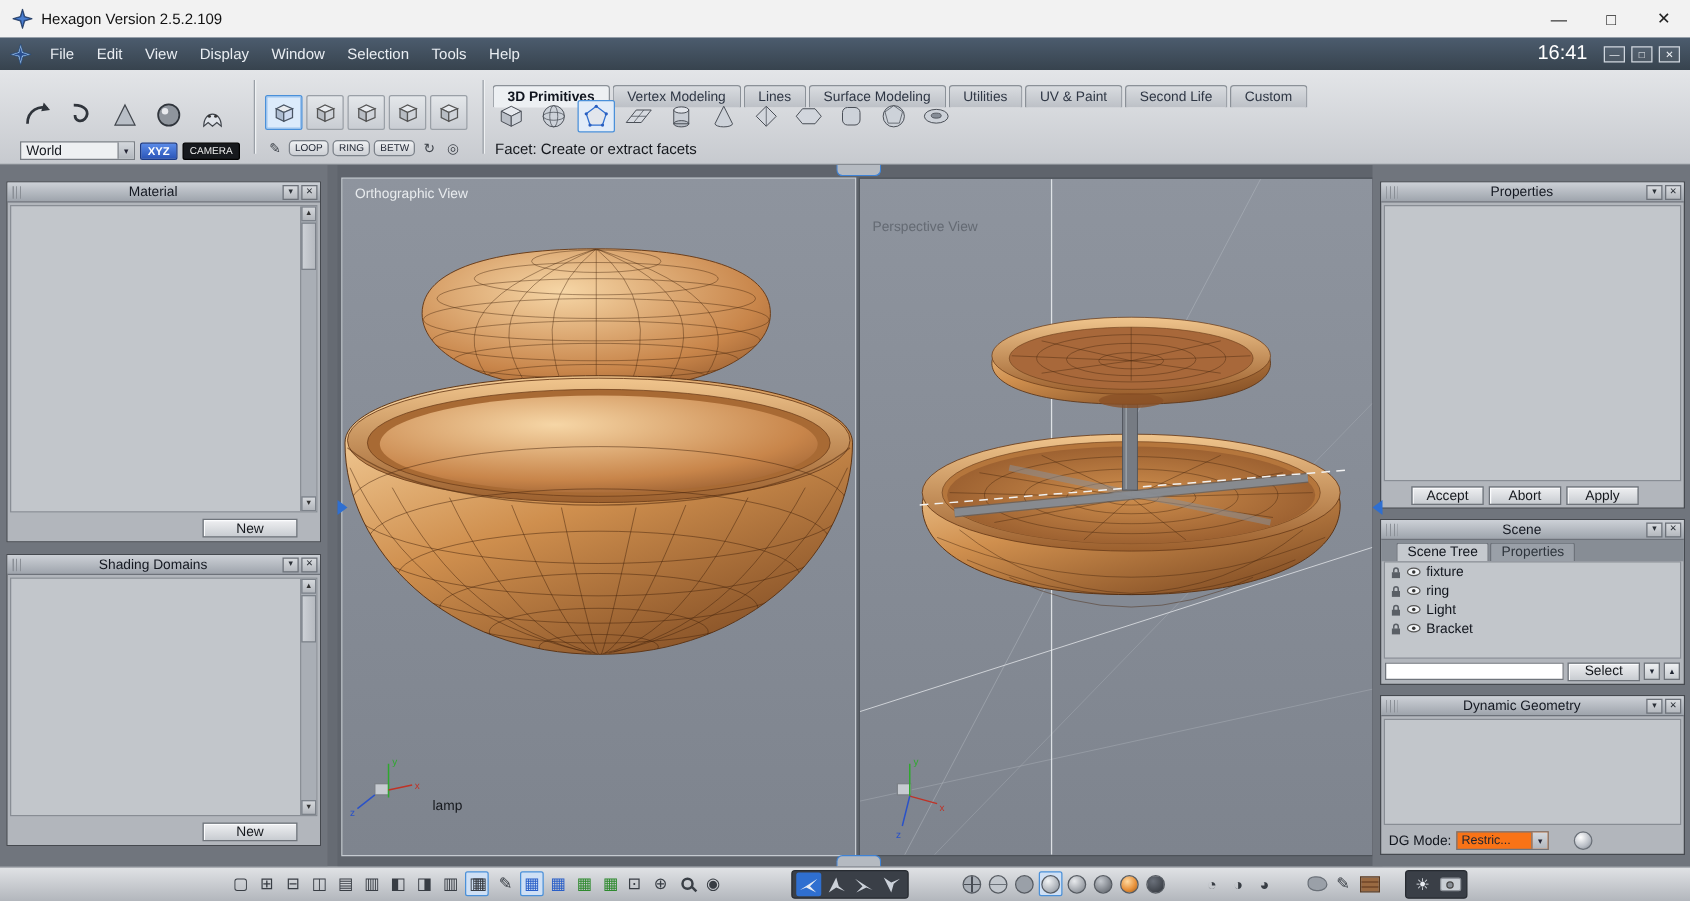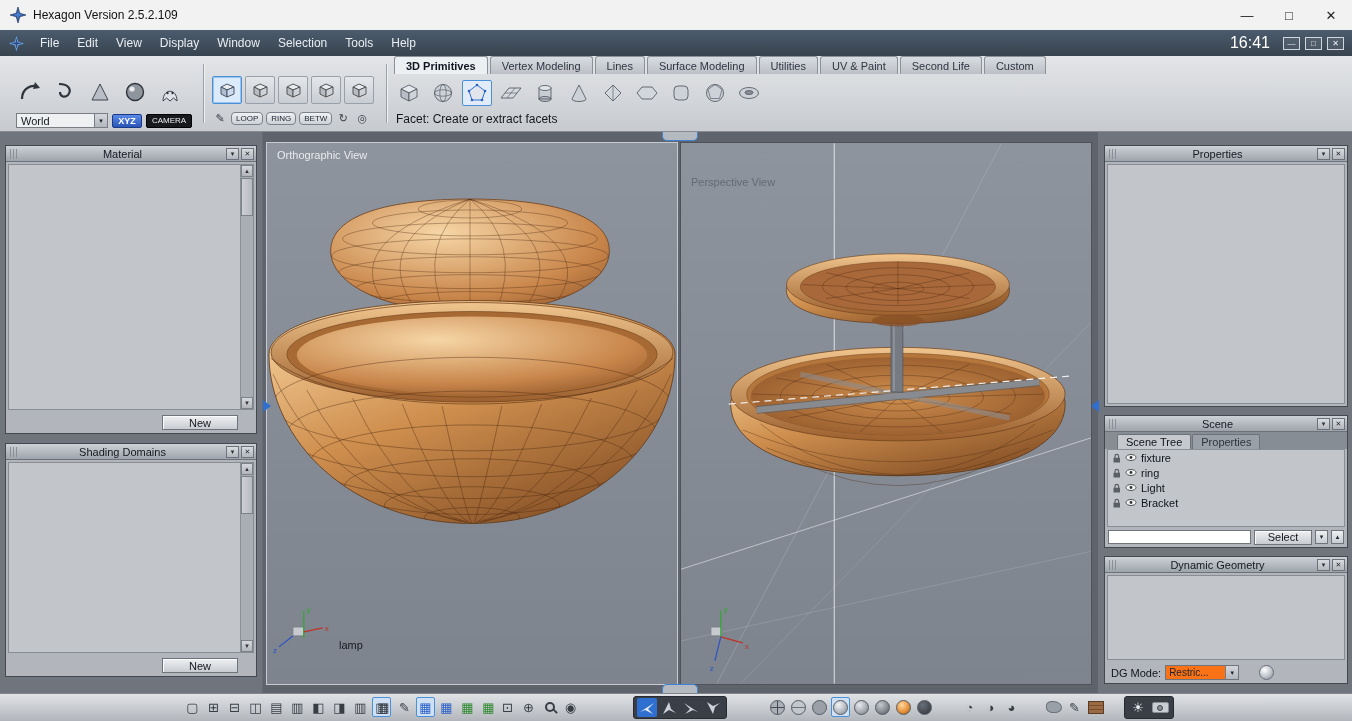--- a/index.html
+++ b/index.html
@@ -28,21 +28,21 @@
 .xyz-btn {width:30px;height:14px;background:linear-gradient(#5a8ae8,#2a55b8);color:#fff;font-size:9px;font-weight:bold;display:flex;align-items:center;justify-content:center;border:1px solid #1a3a88;border-radius:2px;}
 .camera-btn {width:46px;height:14px;background:#17191d;color:#eee;font-size:8px;display:flex;align-items:center;justify-content:center;border:1px solid #000;border-radius:2px;}
 .tool-div {position:absolute;left:203px;top:8px;bottom:8px;width:2px;border-left:1px solid #9aa0a7;border-right:1px solid #eff1f3;}
 .tool-div2 {position:absolute;left:386px;top:8px;bottom:8px;width:2px;border-left:1px solid #9aa0a7;border-right:1px solid #eff1f3;}
 .sel-group {position:absolute;left:212px;top:20px;display:flex;gap:3px;}
 .sel-cube {width:30px;height:28px;background:linear-gradient(#e4e7ea,#c9cdd3);border:1px solid #9aa0a7;display:flex;align-items:center;justify-content:center;border-radius:2px;}
 .sel-cube.selected {border:1px solid #4a90d9;background:#dcebfb;box-shadow:inset 0 0 0 1px #9cc3ee;}
 .sel-row2 {position:absolute;left:212px;top:56px;display:flex;align-items:center;gap:3px;}
 .mini-btn {height:13px;padding:0 4px;font-size:8px;color:#1d2330;background:linear-gradient(#f0f1f3,#cdd0d5);border:1px solid #7c828a;display:flex;align-items:center;border-radius:4px;}
 .mini-ic {font-size:11px;color:#3a3f46;width:16px;text-align:center;}
-.tabs {position:absolute;left:394px;top:0;display:flex;gap:2px;height:18px;}
+.tabs {position:absolute;left:394px;top:12px;display:flex;gap:2px;height:18px;}
 .rtab {padding:0 11px;font-size:11px;color:#2e3644;background:linear-gradient(#d9dce0,#bcc0c6);border:1px solid #8b9198;border-bottom:none;border-radius:3px 3px 0 0;display:flex;align-items:center;height:18px;}
 .rtab.active {background:#edf0f3;color:#10151f;font-weight:bold;}
 .prims {position:absolute;left:394px;top:24px;display:flex;gap:4px;align-items:center;}
 .prim {width:30px;height:26px;display:flex;align-items:center;justify-content:center;border-radius:2px;border:1px solid transparent;}
 .prim.selected {background:#e2ecf8;border:1px solid #4a90d9;}
 .status-text {position:absolute;left:396px;top:56px;font-size:12px;color:#15181d;}
 
 
 .main {position:absolute;top:132px;left:0;right:0;height:561px;background:#666b73;}
 .left-col {position:absolute;left:0;top:0;bottom:0;width:262px;background:#70757d;padding:13px 5px 0 5px;}
@@ -74,21 +74,21 @@
 .scene-row {height:15px;display:flex;align-items:center;gap:4px;padding-left:4px;font-size:11px;color:#10141c;}
 .scene-footer {flex:none;height:20px;display:flex;align-items:center;gap:3px;padding:0 3px;}
 .scene-input {flex:1;height:14px;background:#fff;border:1px solid #70757c;font-size:11px;padding:0 2px;}
 .spin-btn {width:13px;height:14px;font-size:7px;display:flex;align-items:center;justify-content:center;background:linear-gradient(#eef0f2,#c8ccd1);border:1px solid #6f747b;color:#1d2330;}
 .dg-footer {flex:none;height:21px;display:flex;align-items:center;padding:0 6px;gap:4px;}
 .dg-label {font-size:11px;color:#10141c;}
 .dg-dd {width:74px;height:15px;background:#f97316;border:1px solid #70757c;font-size:10px;display:flex;align-items:center;padding-left:3px;color:#1d2330;}
 .dg-sphere {width:15px;height:15px;border-radius:50%;margin-left:16px;background:radial-gradient(circle at 35% 30%,#ffffff,#b9bec6 60%,#7e848c);border:1px solid #6a7078;}
 
 
-.vp-area {position:absolute;left:263px;top:0;bottom:0;width:836px;background:#5f646c;}
+.vp-area {position:absolute;left:270px;top:0;bottom:0;width:836px;background:#5f646c;}
 .viewport {position:absolute;top:10px;height:543px;width:412px;background:linear-gradient(#8e949e,#7e848e);}
 #vp-ortho {left:3px;border:1px solid #c6cbd1;}
 #vp-persp {left:417px;border:1px solid #4e535a;}
 .vp-title {position:absolute;left:10px;top:6px;font-size:11px;z-index:3;}
 #vp-ortho .vp-title {color:#e8ebee;}
 #vp-persp .vp-title {color:#646a73;margin-top:27px;}
 .vp-svg {position:absolute;left:0;top:0;width:100%;height:100%;}
 .obj-label {position:absolute;left:72px;top:496px;font-size:11px;color:#16191e;z-index:3;}
 .split-tab {position:absolute;left:399px;width:36px;height:9px;background:#b5bac1;border:1px solid #3f83d6;z-index:5;}
 .split-top {top:0;border-top:none;border-radius:0 0 5px 5px;}
@@ -558,20 +558,25 @@
 
     <div class="right-col">
       <div class="panel" id="props-panel">
         <div class="panel-header">
           <span class="ph-grip"></span>
           <span class="ph-title">Properties</span>
           <span class="ph-btn">▾</span>
           <span class="ph-btn">✕</span>
         </div>
         <div class="panel-body"></div>
+        <div class="props-footer">
+          <span class="btn-sm">Accept</span>
+          <span class="btn-sm">Abort</span>
+          <span class="btn-sm">Apply</span>
+        </div>
       </div>
 
       <div class="panel" id="scene-panel">
         <div class="panel-header">
           <span class="ph-grip"></span>
           <span class="ph-title">Scene</span>
           <span class="ph-btn">▾</span>
           <span class="ph-btn">✕</span>
         </div>
         <div class="scene-tabs">

